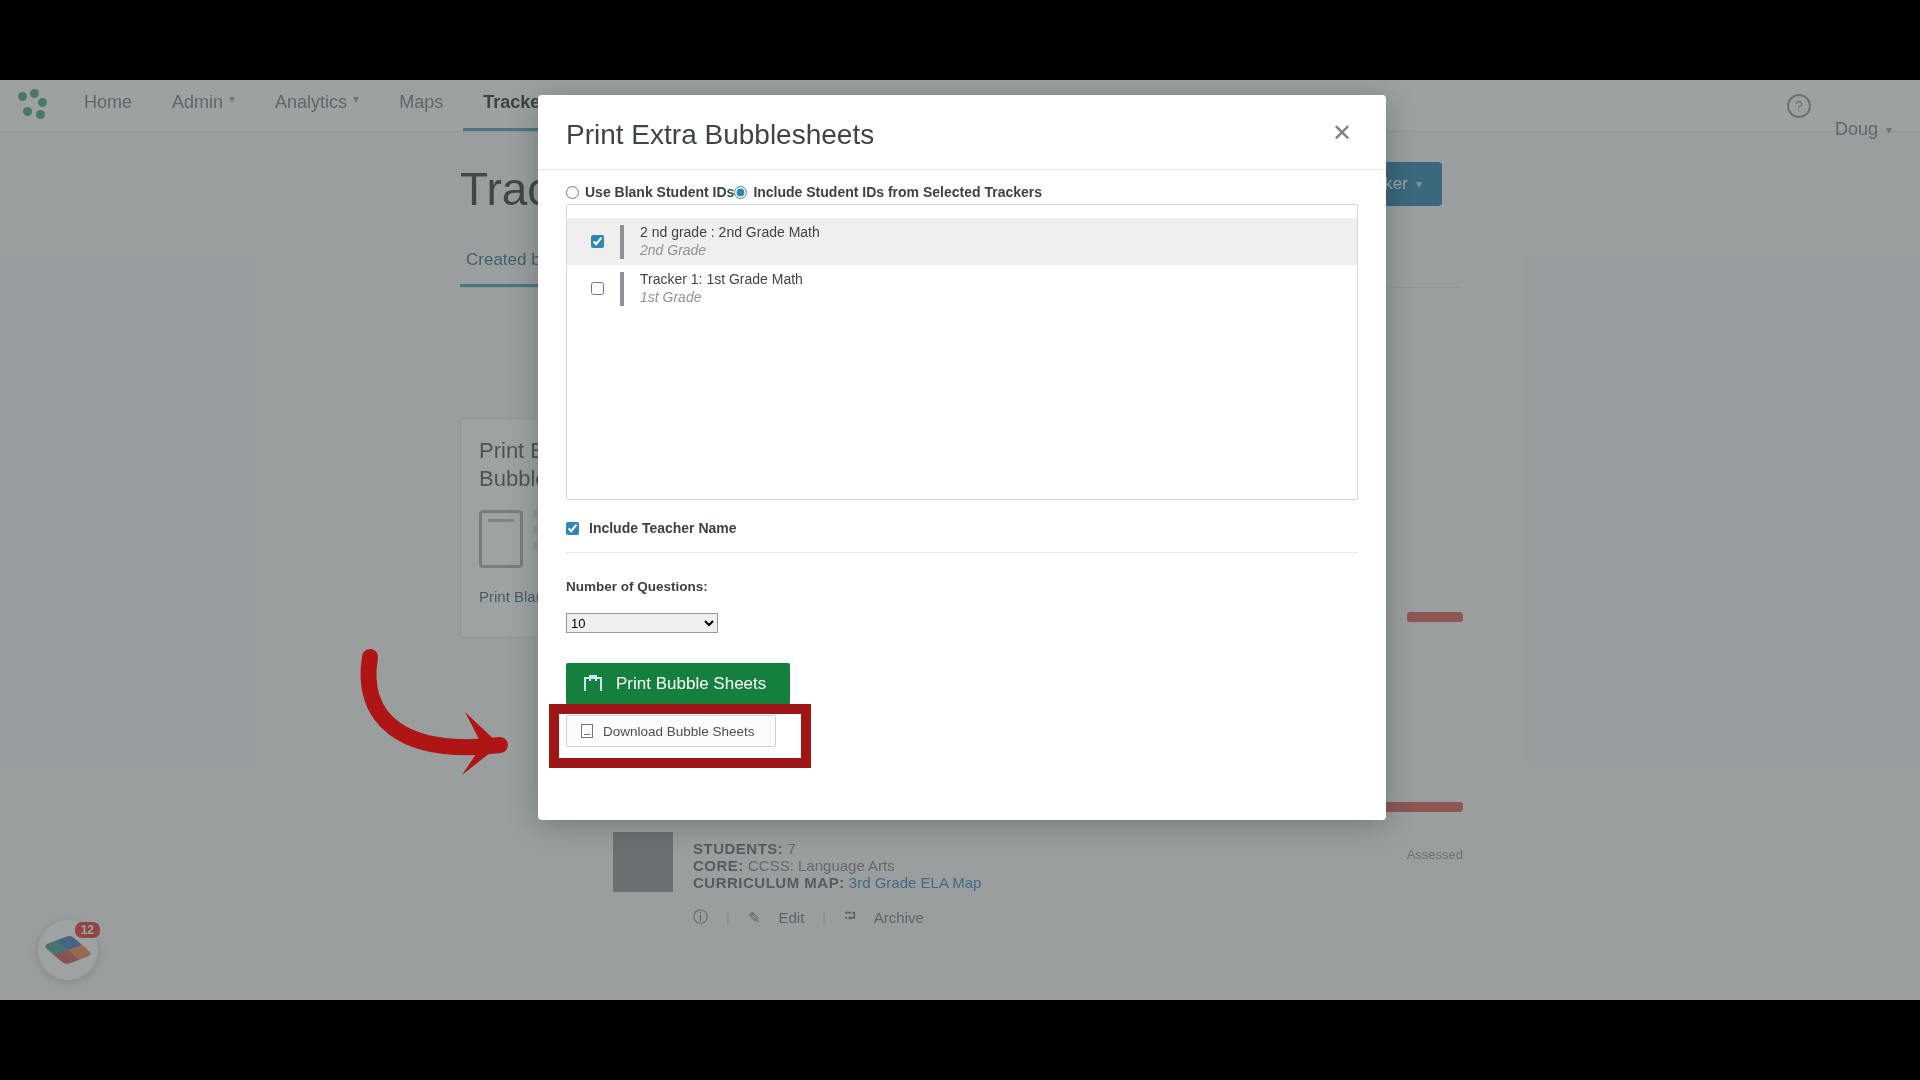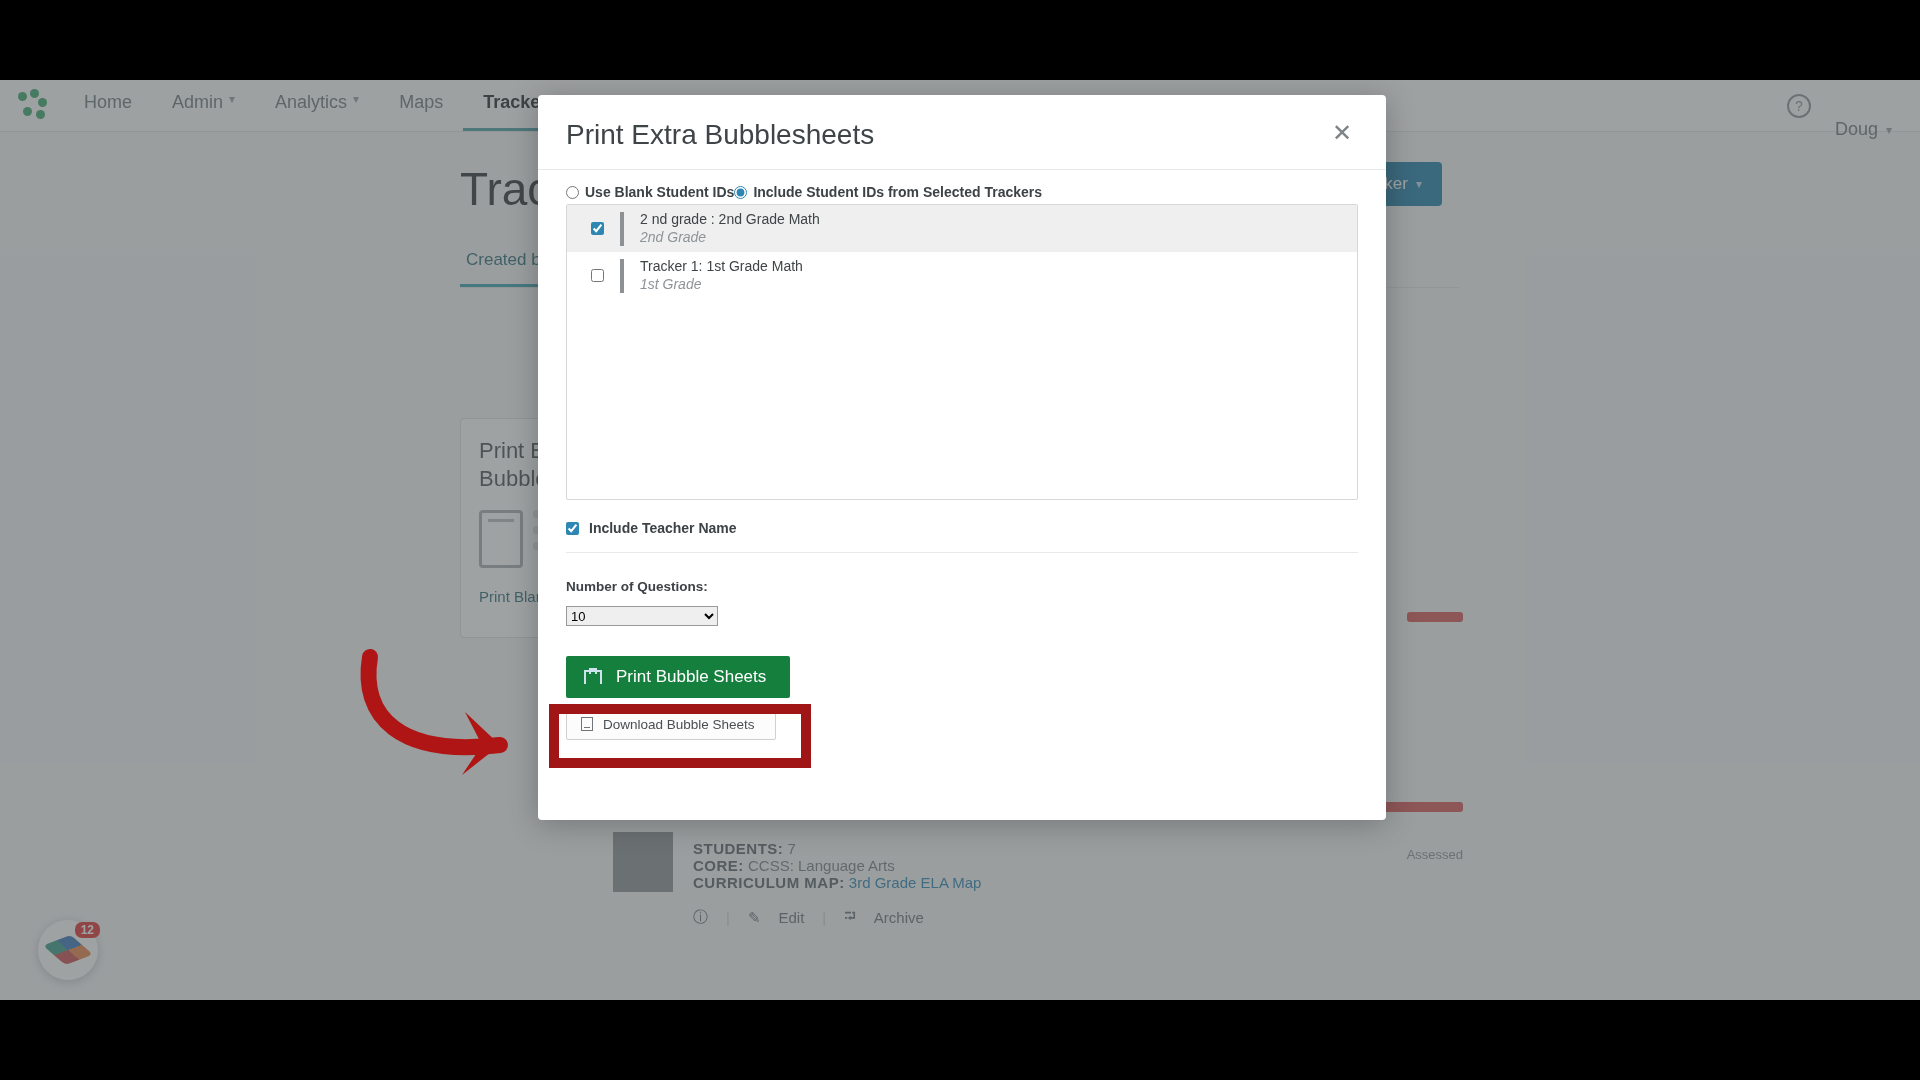--- a/index.html
+++ b/index.html
@@ -214,21 +214,21 @@
     border-radius: 2px;
     height: 296px;
     overflow: auto;
     background: #fff;
     margin-bottom: 10px;
   }
   .tracker-item {
     display: flex; align-items: center; gap: 16px;
     padding: 6px 24px;
   }
-  .tracker-item.shaded { background: #efefef; }
+  .tracker-item.shaded { background: #efefef; margin-top: 13px; }
   .tracker-item .bar {
     width: 4px; height: 34px; background: #8d9194;
   }
   .tracker-item input { accent-color: #2e87b3; }
   .tracker-item .t-text { font-size: 14px; line-height: 1.25; }
   .tracker-item .t-text .title { color: #3e4447; }
   .tracker-item .t-text .sub { color: #8d9498; font-style: italic; }
 
   .include-teacher {
     display: flex; align-items: center; gap: 10px;
@@ -236,21 +236,21 @@
     padding: 10px 0 16px 0;
     border-bottom: 1px solid #e8e8e8;
   }
   .include-teacher input { accent-color: #2e87b3; }
 
   .numq {
     margin-top: 26px;
     font-size: 13.5px; font-weight: 600; color: #3c4245;
   }
   .numq select {
-    display:block; margin-top:12px;
+    display:block; margin-top:19px;
     width: 152px; height: 20px;
     border: 1px solid #999; background: #efefef;
     font-size: 13px;
   }
 
   .btn-print {
     margin-top: 30px;
     background: #15803d;
     color: #fff;
     border: none; border-radius: 2px;

